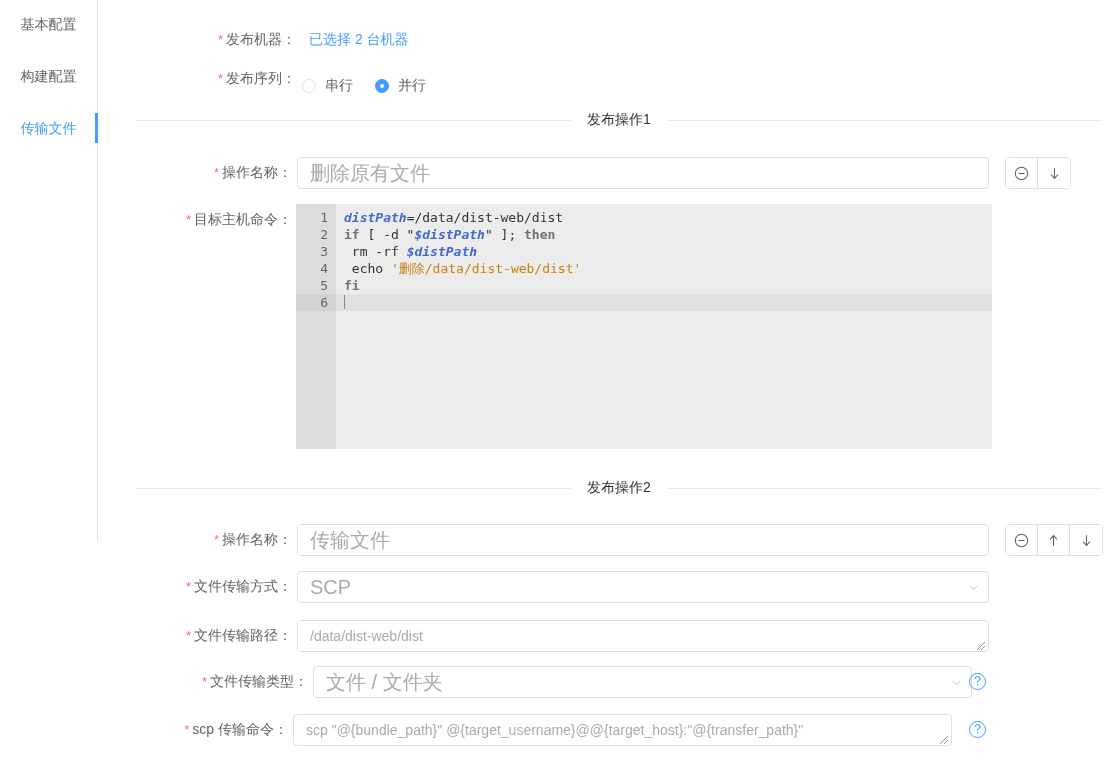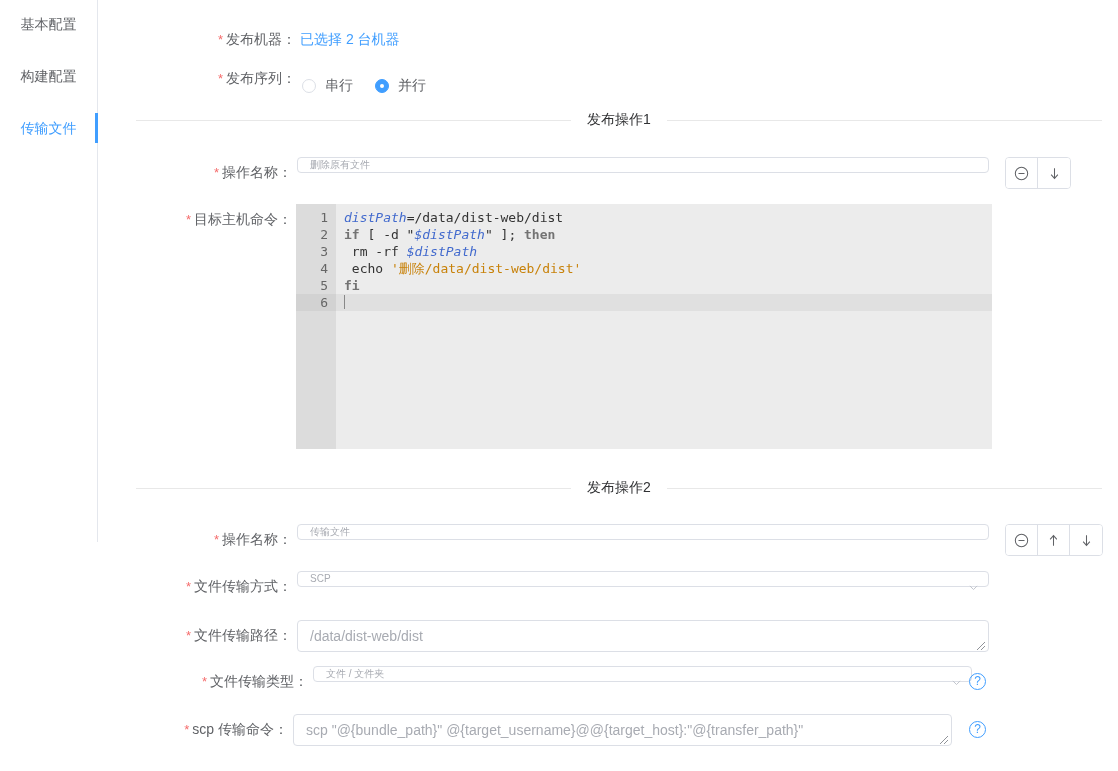--- a/index.html
+++ b/index.html
@@ -36,21 +36,21 @@
   .side-item.active .bar { display: block; }
 
   
   .row { position: absolute; display: flex; align-items: flex-start; }
   .lbl {
     font-size: 14px; color: #606266;
     text-align: right; line-height: 30px;
     white-space: nowrap;
   }
   .lbl .star { color: #f56c6c; margin-right: 3px; font-size: 13px; }
-  .link-txt { color: #409eff; cursor: pointer; font-size: 14px; }
+  .link-txt { color: #409eff; cursor: pointer; font-size: 14px; margin-left: 9px; }
 
   
   .radio-grp { display: flex; align-items: center; height: 30px; }
   .radio { display: flex; align-items: center; margin-right: 22px; cursor: pointer; margin-top: 16px; }
   .radio .dot {
     width: 14px; height: 14px; border-radius: 50%;
     border: 1px solid #dcdfe6; background: #fff;
     display: inline-block; position: relative;
   }
   .radio.checked .dot { border-color: #409eff; background: #409eff; }
@@ -66,22 +66,22 @@
     height: 20px;
   }
   .divider .dl { flex: 1; height: 1px; background: #e8e8e8; }
   .divider .dtxt {
     padding: 0 16px; font-size: 14px; color: #303133; white-space: nowrap;
   }
 
   
   .inp {
     border: 1px solid #dcdfe6; border-radius: 4px;
-    background: #fff; height: 16px; line-height: 30px;
-    padding: 0 12px; font-size: 10px; color: #a8abb2;
+    background: #fff; height: 32px; line-height: 30px;
+    padding: 0 12px; font-size: 20px; color: #a8abb2;
     font-family: "Liberation Sans", "DejaVu Sans", sans-serif;
     display: block; width: 100%;
   }
   .inp-wrap { position: relative; }
   .inp.select { padding-right: 28px; cursor: pointer; }
   .chev {
     position: absolute; right: 9px; top: 0; height: 32px;
     display: flex; align-items: center; pointer-events: none;
   }
   .chev svg { display: block; }
@@ -141,21 +141,21 @@
     padding-left: 8px; white-space: pre;
     font-family: "DejaVu Sans Mono", "Liberation Mono", monospace;
     font-size: 13px; color: #333;
   }
   .cline.active { background: #e0e0e0; }
   .gnum.active-num { background: #d2d2d2; }
   .cursor {
     display: inline-block; width: 1px; height: 14px;
     background: #888; vertical-align: -2px;
   }
-  .t-var { color: #4169cd; font-style: italic; }
+  .t-var { color: #4169cd; font-style: italic; font-weight: bold; }
   .t-kw  { color: #737373; font-weight: bold; }
   .t-str { color: #c8820a; }
   .t-txt { color: #333333; }
 </style>
 </head>
 <body>
 
 <div id="app">
 
   <div class="sidebar">

